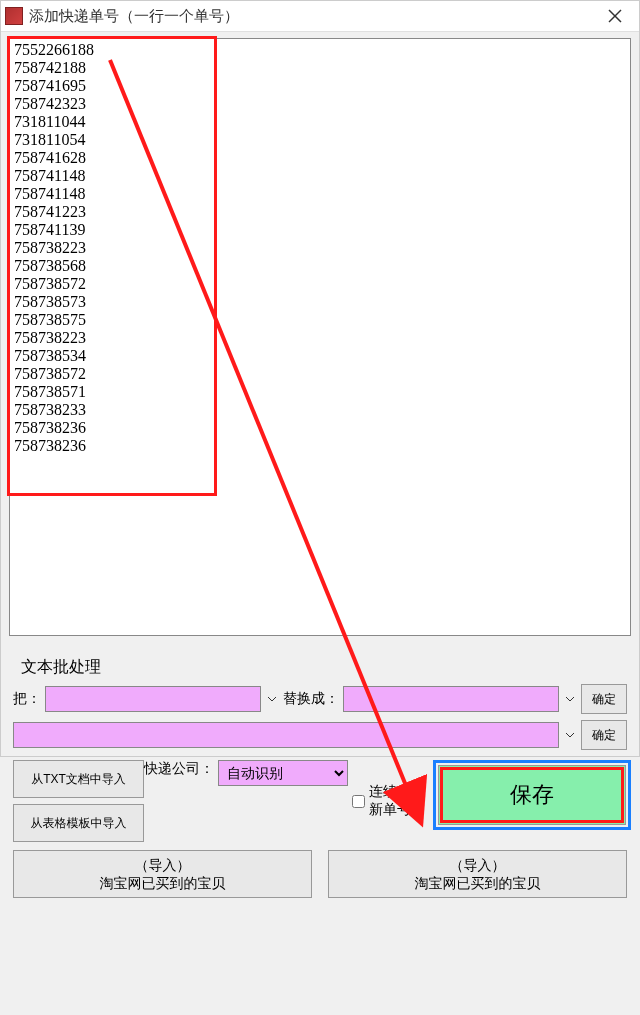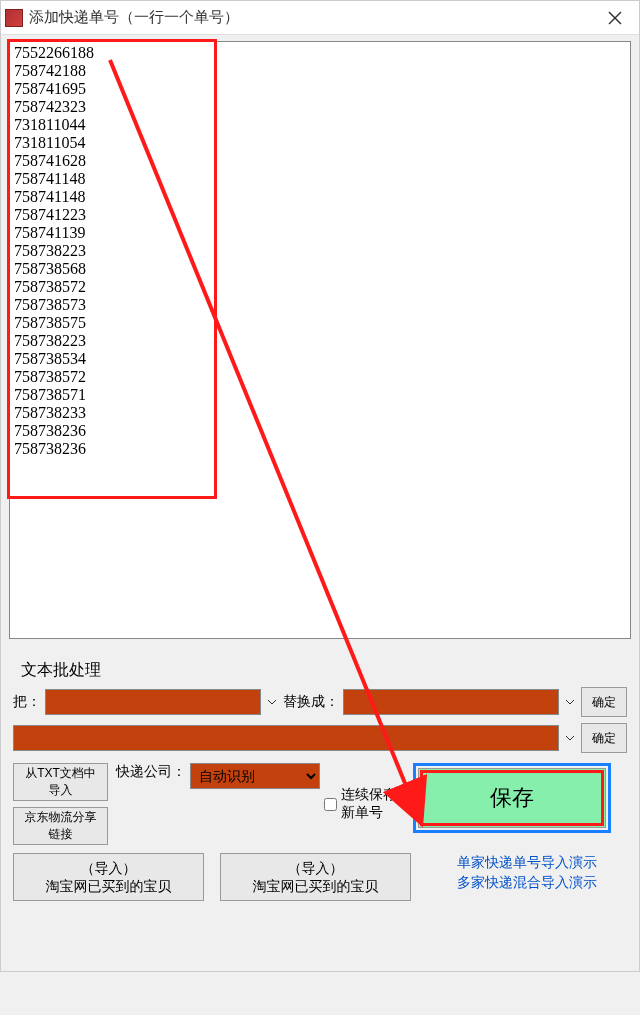--- a/index.html
+++ b/index.html
@@ -6,21 +6,21 @@
     body {
       font-family: "Microsoft YaHei", SimSun, sans-serif;
       font-size: 14px;
       background: #f0f0f0;
       width: 640px;
       height: 1015px;
       overflow: hidden;
     }
     .window {
       width: 640px;
-      height: 972px;
+      height: 757px;
       background: #f0f0f0;
       border: 1px solid #ccc;
       display: flex;
       flex-direction: column;
     }
     .titlebar {
       height: 34px;
       background: #fff;
       display: flex;
       align-items: center;
@@ -84,36 +84,35 @@
     .row {
       display: flex;
       align-items: center;
       margin: 6px 0;
       gap: 4px;
     }
     .lbl { white-space: nowrap; }
     .combo, .inp {
       height: 26px;
       border: 1px solid #888;
-      background: #c2410c;
+      background: #f0abfc;
       padding: 0 4px;
       font-size: 14px;
     }
     .btn {
       height: 30px;
       border: 1px solid #999;
       background: #e8e8e8;
       padding: 0 10px;
       cursor: pointer;
       font-size: 12px;
     }
     .bottom-area {
       display: flex;
-      padding: 4px 28px 8px 12px;
-      gap: 8px;
+      padding: 4px 8px 8px 12px;
     }
     .left-col {
       display: flex;
       flex-direction: column;
       gap: 6px;
       width: 170px;
     }
     .mid-col {
       display: flex;
       gap: 4px;
@@ -241,21 +240,21 @@
       <svg width="14" height="14" viewBox="0 0 14 14">
           <path d="M3 5 L7 9 L11 5" stroke="#333" fill="none"></path>
         </svg>
       <button class="btn">确定</button>
     </div>
   </div>
 
   <div class="bottom-area">
     <div class="left-col">
       <button class="btn tall-btn">从TXT文档中导入</button>
-      <button class="btn tall-btn">京东物流分享链接</button>
+      <button class="btn tall-btn">从表格模板中导入</button>
     </div>
     <div class="mid-col">
       <span class="lbl">快递公司：</span>
       <select class="combo" style="width:180px">
         <option>自动识别</option>
       </select>
       <label class="cb-row">
         <input type="checkbox" style="">
         <span>连续保存新单号</span>
       </label>
@@ -270,24 +269,20 @@
 
   <div style="display:flex; padding:0 12px 8px 12px; gap:16px;">
     <button class="dual-btn">
       <span>（导入）</span>
       <span>淘宝网已买到的宝贝</span>
     </button>
     <button class="dual-btn">
       <span>（导入）</span>
       <span>淘宝网已买到的宝贝</span>
     </button>
-    <div class="demo-links" style="width:200px">
-      <span class="link">单家快递单号导入演示</span>
-      <span class="link">多家快递混合导入演示</span>
-    </div>
   </div>
 </div>
 
 <svg class="arrow-svg">
   <defs>
     <marker id="ah" markerWidth="12" markerHeight="12" refX="10" refY="6" orient="auto">
       <path d="M0,0 L12,6 L0,12 Z" fill="#ff1a1a"></path>
     </marker>
   </defs>
   <line x1="110" y1="20" x2="420" y2="780" stroke="#ff1a1a" stroke-width="4" marker-end="url(#ah)"></line>

